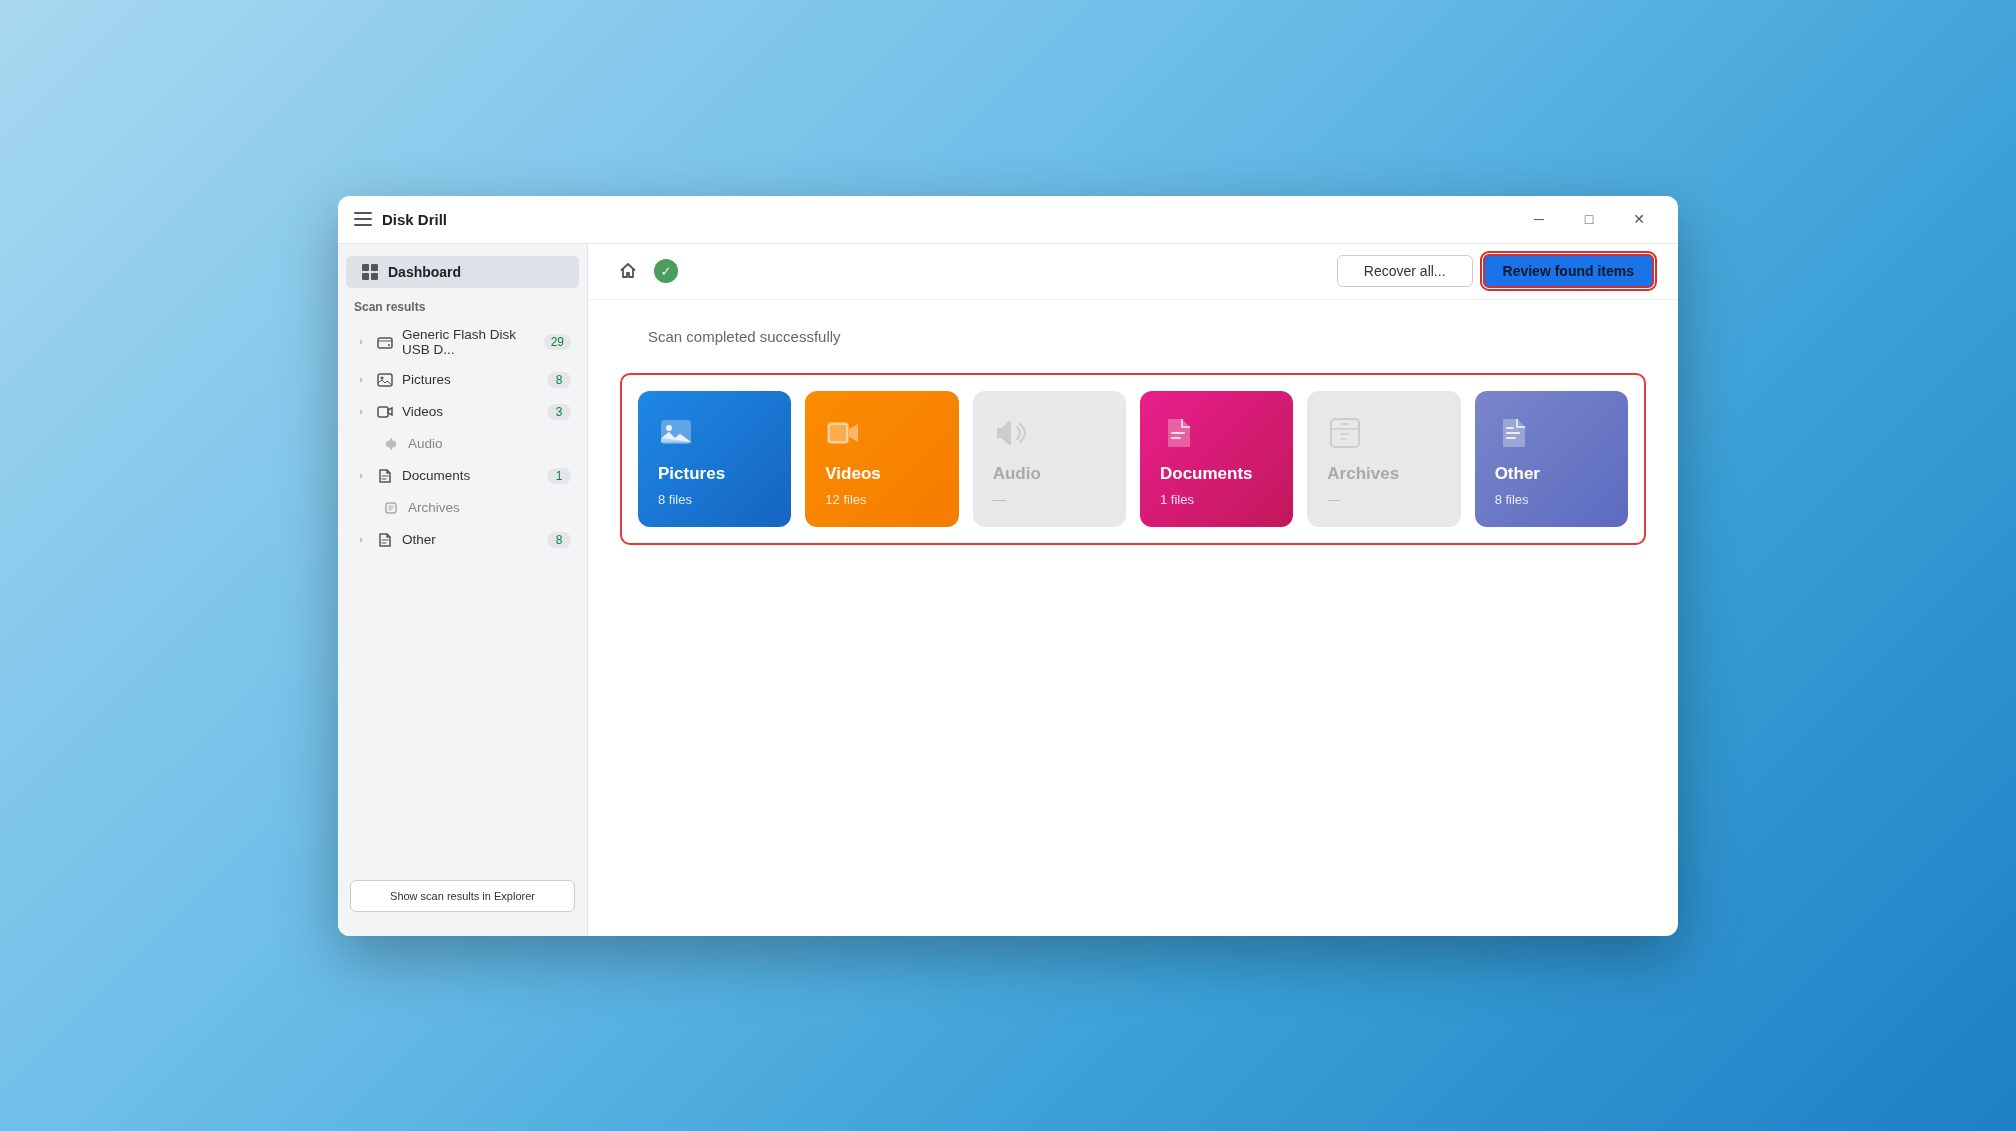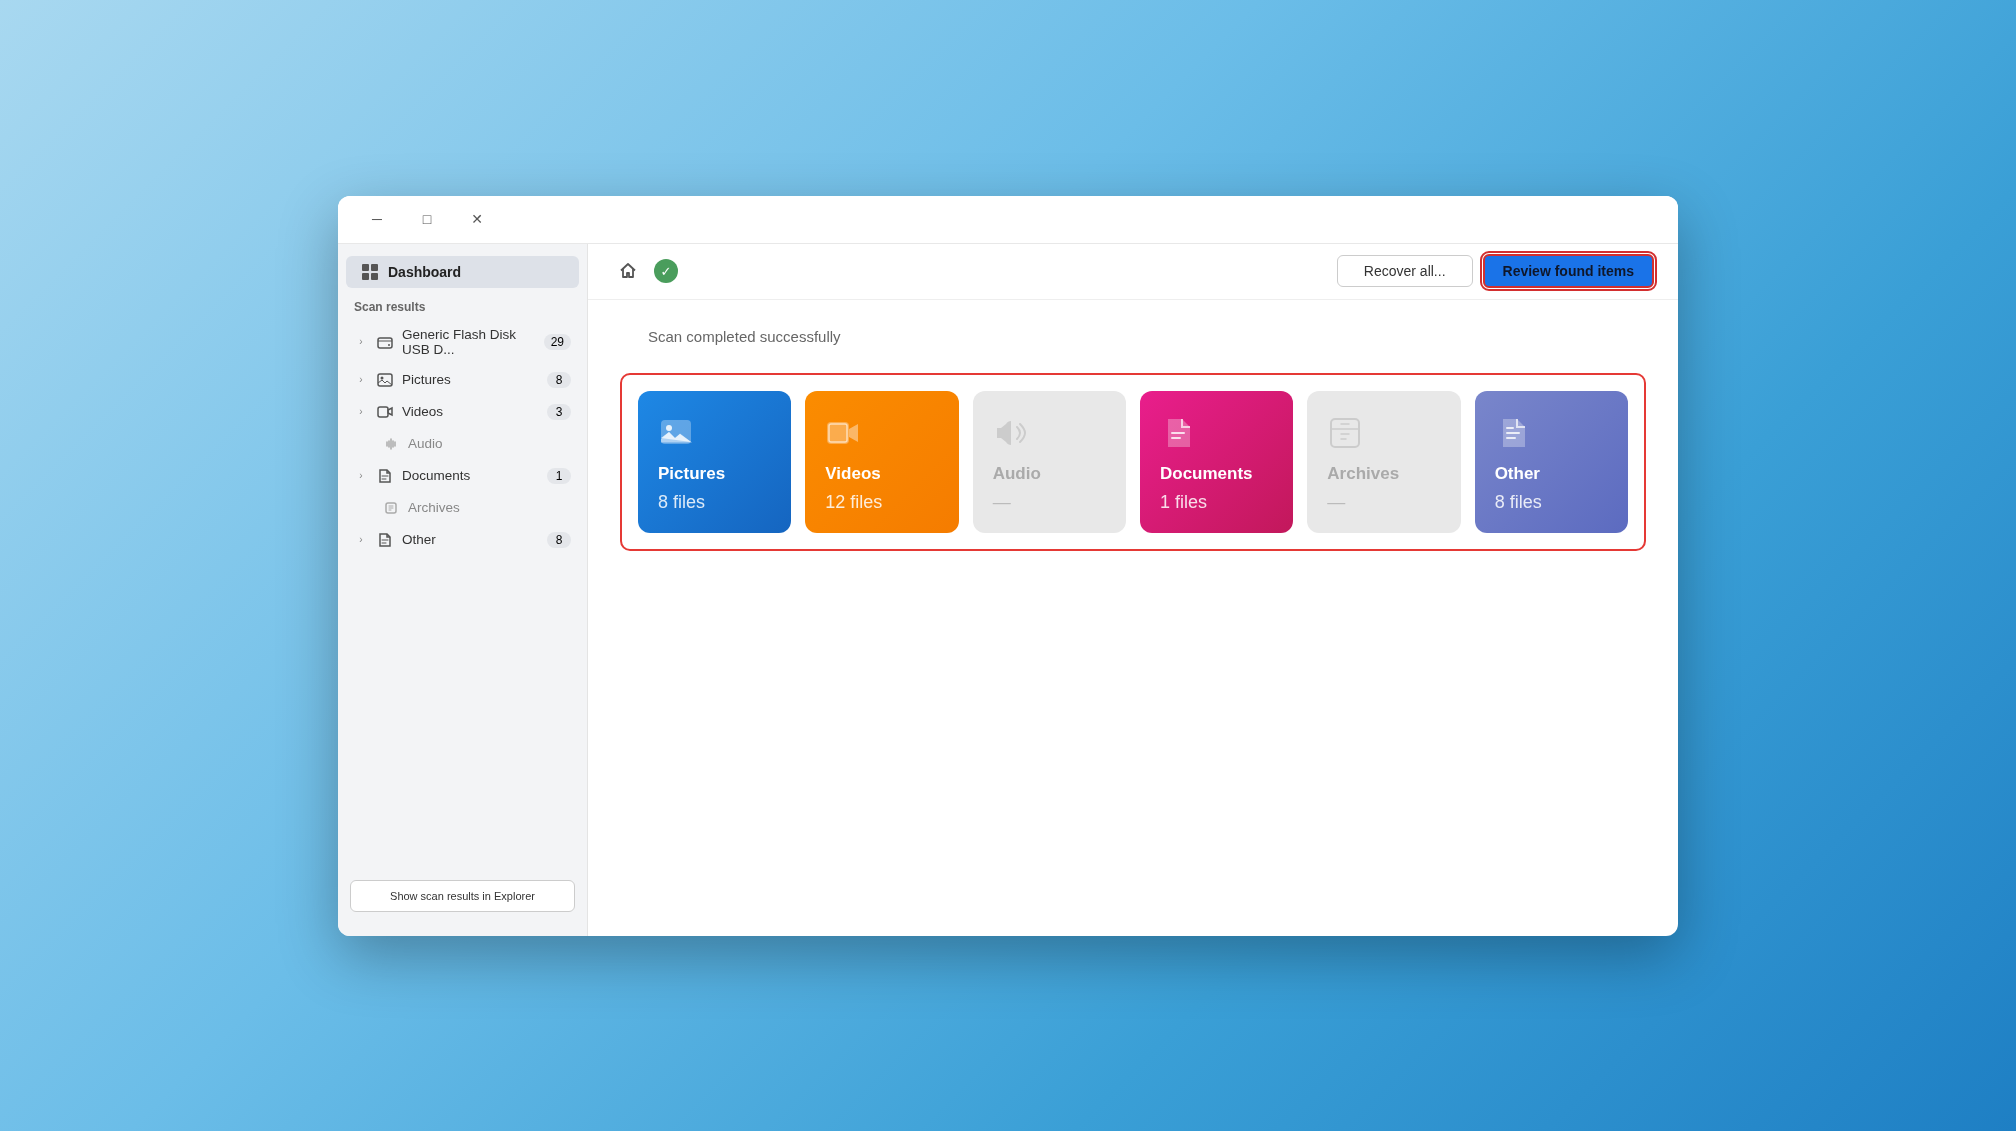--- a/index.html
+++ b/index.html
@@ -146,21 +146,21 @@
       align-items: center;
       justify-content: center;
       flex-shrink: 0;
     }
     .sidebar-item .item-label {
       flex: 1;
       font-weight: 500;
     }
     .sidebar-item .item-count {
       font-size: 12px;
-      color: #000000;
+      color: #15803d;
       background: #e4e6ea;
       border-radius: 10px;
       padding: 1px 7px;
       min-width: 24px;
       text-align: center;
     }
     .sidebar-item.indented {
       padding-left: 44px;
       color: #888;
     }
@@ -295,32 +295,40 @@
     .card-icon.light { color: #fff; }
     .card-icon.muted { color: #aaa; }
     .card-name {
       font-size: 17px;
       font-weight: 700;
       line-height: 1.2;
     }
     .card-name.light { color: #fff; }
     .card-name.muted { color: #aaa; }
     .card-count {
-      font-size: 18px;
+      font-size: 13px;
       text-align: right;
     }
     .card-count.light { color: rgba(255,255,255,0.85); }
     .card-count.muted { color: #bbb; }
   </style>
 </head>
 <body>
 
 <div class="window">
 
   <div class="titlebar">
+    <div class="titlebar-left">
+      <div class="hamburger-icon">
+        <span></span>
+          <span></span>
+          <span></span>
+      </div>
+      <span class="app-title">Disk Drill</span>
+    </div>
     <div class="titlebar-controls">
       <button class="titlebar-btn">─</button>
       <button class="titlebar-btn">□</button>
       <button class="titlebar-btn close">✕</button>
     </div>
   </div>
 
   <div class="main-layout">
 
     <div class="sidebar">

